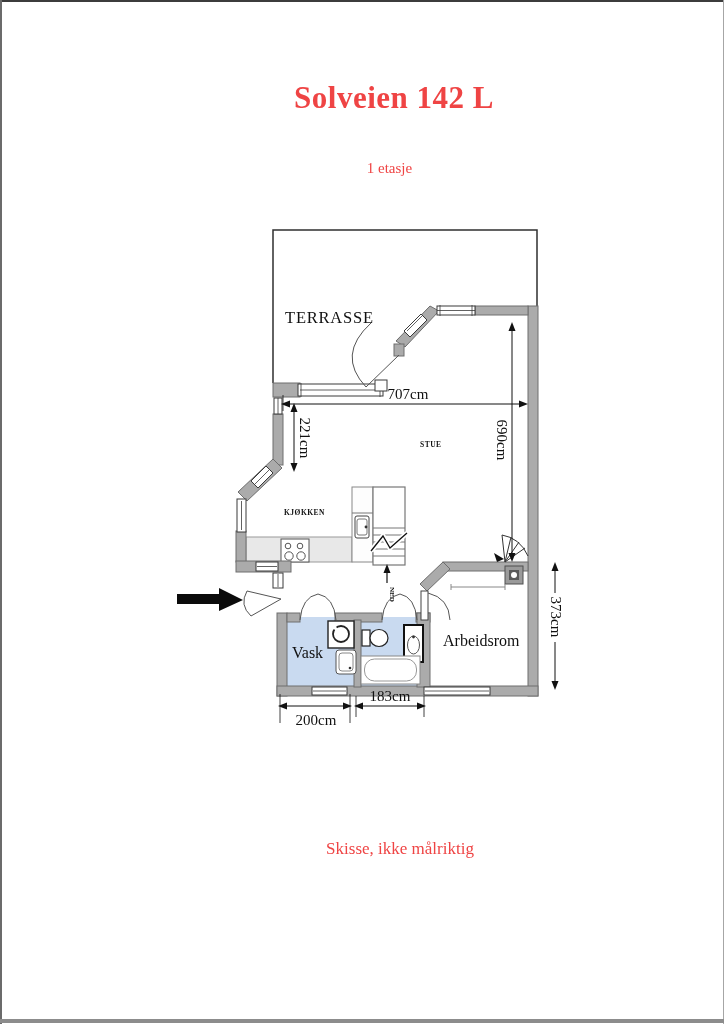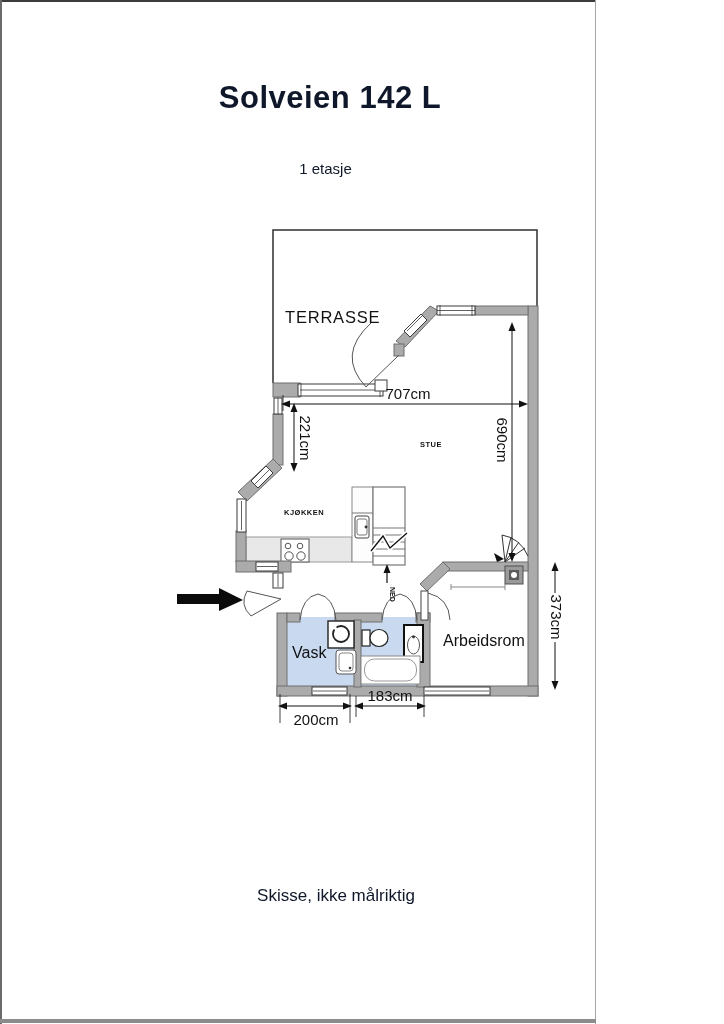--- a/index.html
+++ b/index.html
@@ -1,26 +1,26 @@
 <!DOCTYPE html>
 <html><head>
 <meta charset="utf-8">
 <style>
   html,body{margin:0;padding:0;background:#fff;}
-  .page{position:relative;width:596px;height:1024px;background:#fff;overflow:hidden;
-        font-family:Liberation Sans, sans-serif;color:#0f172a;}
+  .page{position:relative;width:724px;height:1024px;background:#fff;overflow:hidden;
+        font-family:Liberation Serif, serif;color:#ef4444;}
   .edge{position:absolute;}
   .edge-top{top:0;left:0;right:0;height:2px;background:#3c3c3c;}
   .edge-left{top:0;left:0;bottom:0;width:2px;background:#6b6b6b;}
   .edge-right{top:0;right:0;bottom:0;width:1px;background:#a6a6a6;}
   .edge-bottom{left:0;right:0;bottom:1px;height:4px;background:#8c8c8c;}
   .title{position:absolute;top:80px;left:64px;right:0;text-align:center;
          font-size:31px;font-weight:bold;letter-spacing:0.5px;}
   .subtitle{position:absolute;top:160px;left:55px;right:0;text-align:center;font-size:15px;}
-  .footer{position:absolute;top:838px;left:76px;right:0;text-align:center;font-size:17px;line-height:21px;margin-top:47px;}
+  .footer{position:absolute;top:838px;left:76px;right:0;text-align:center;font-size:17px;line-height:21px;}
   svg{position:absolute;top:0;left:0;}
   .wall{fill:#ababab;stroke:#6e6e6e;stroke-width:1;}
   .thinline{stroke:#2f2f2f;stroke-width:1.5;fill:none;}
   .win{fill:#ffffff;stroke:#3a3a3a;stroke-width:1;}
   .winline{stroke:#3a3a3a;stroke-width:0.8;fill:none;}
   .counter{fill:#e8e8e8;stroke:#9a9a9a;stroke-width:1;}
   .fixline{stroke:#777;stroke-width:1;fill:none;}
   .door{stroke:#555;stroke-width:1;fill:none;}
   .dim{stroke:#111;stroke-width:1;fill:none;}
   .dimext{stroke:#111;stroke-width:0.8;fill:none;}

